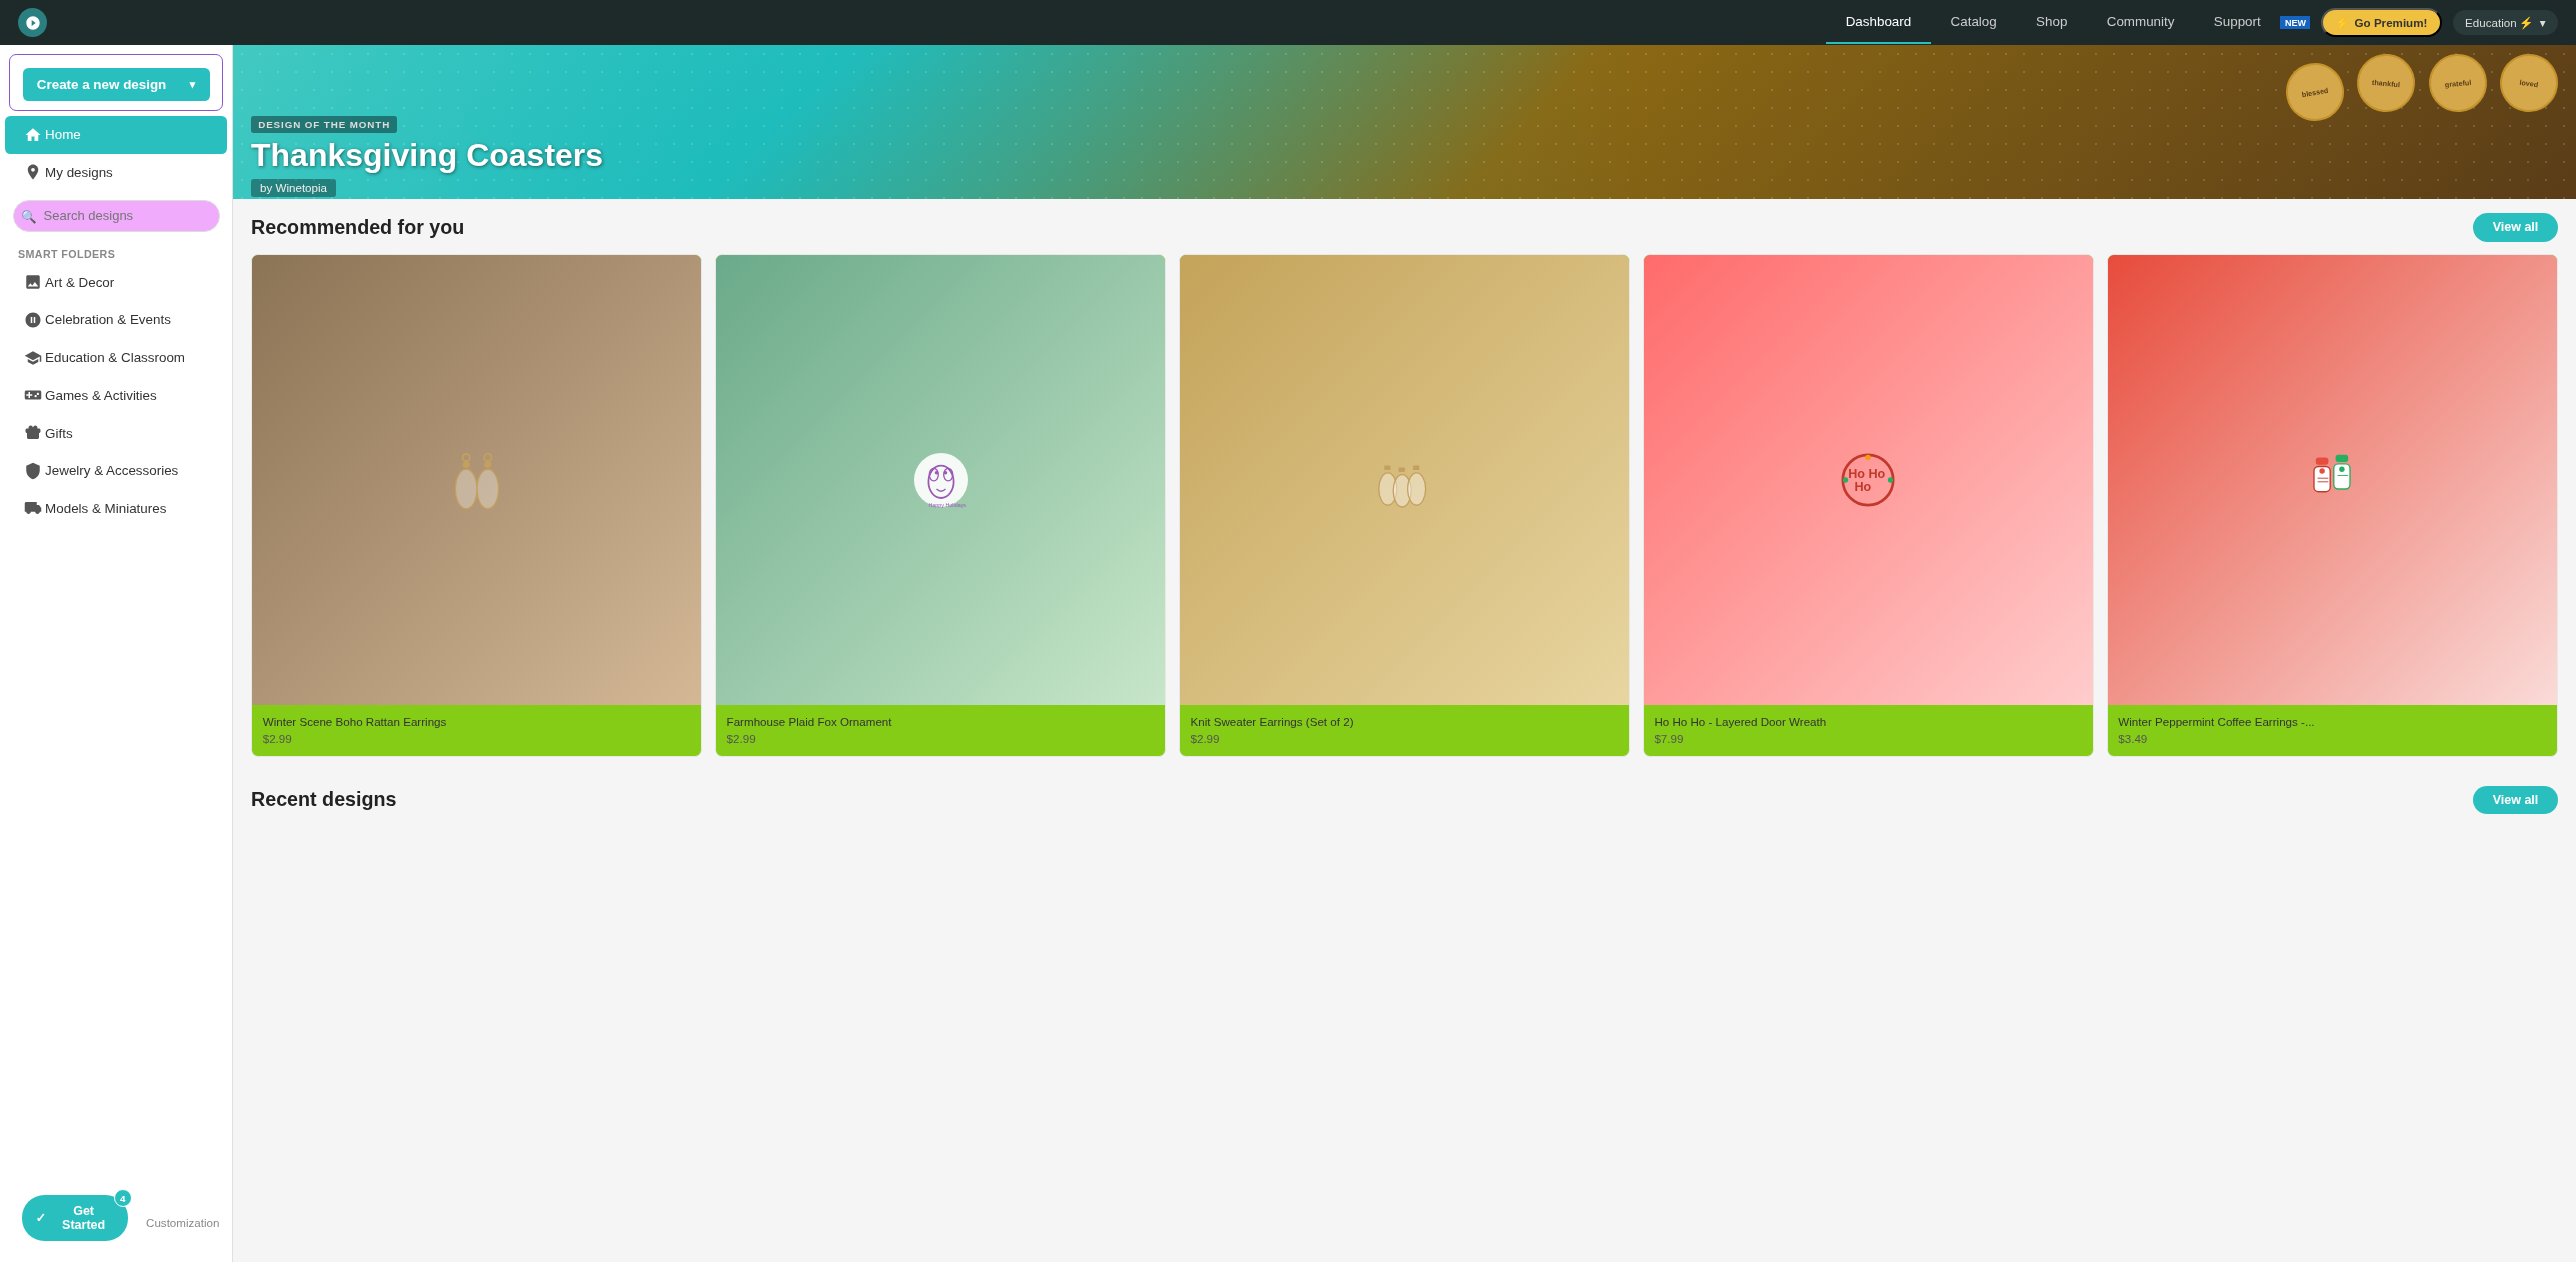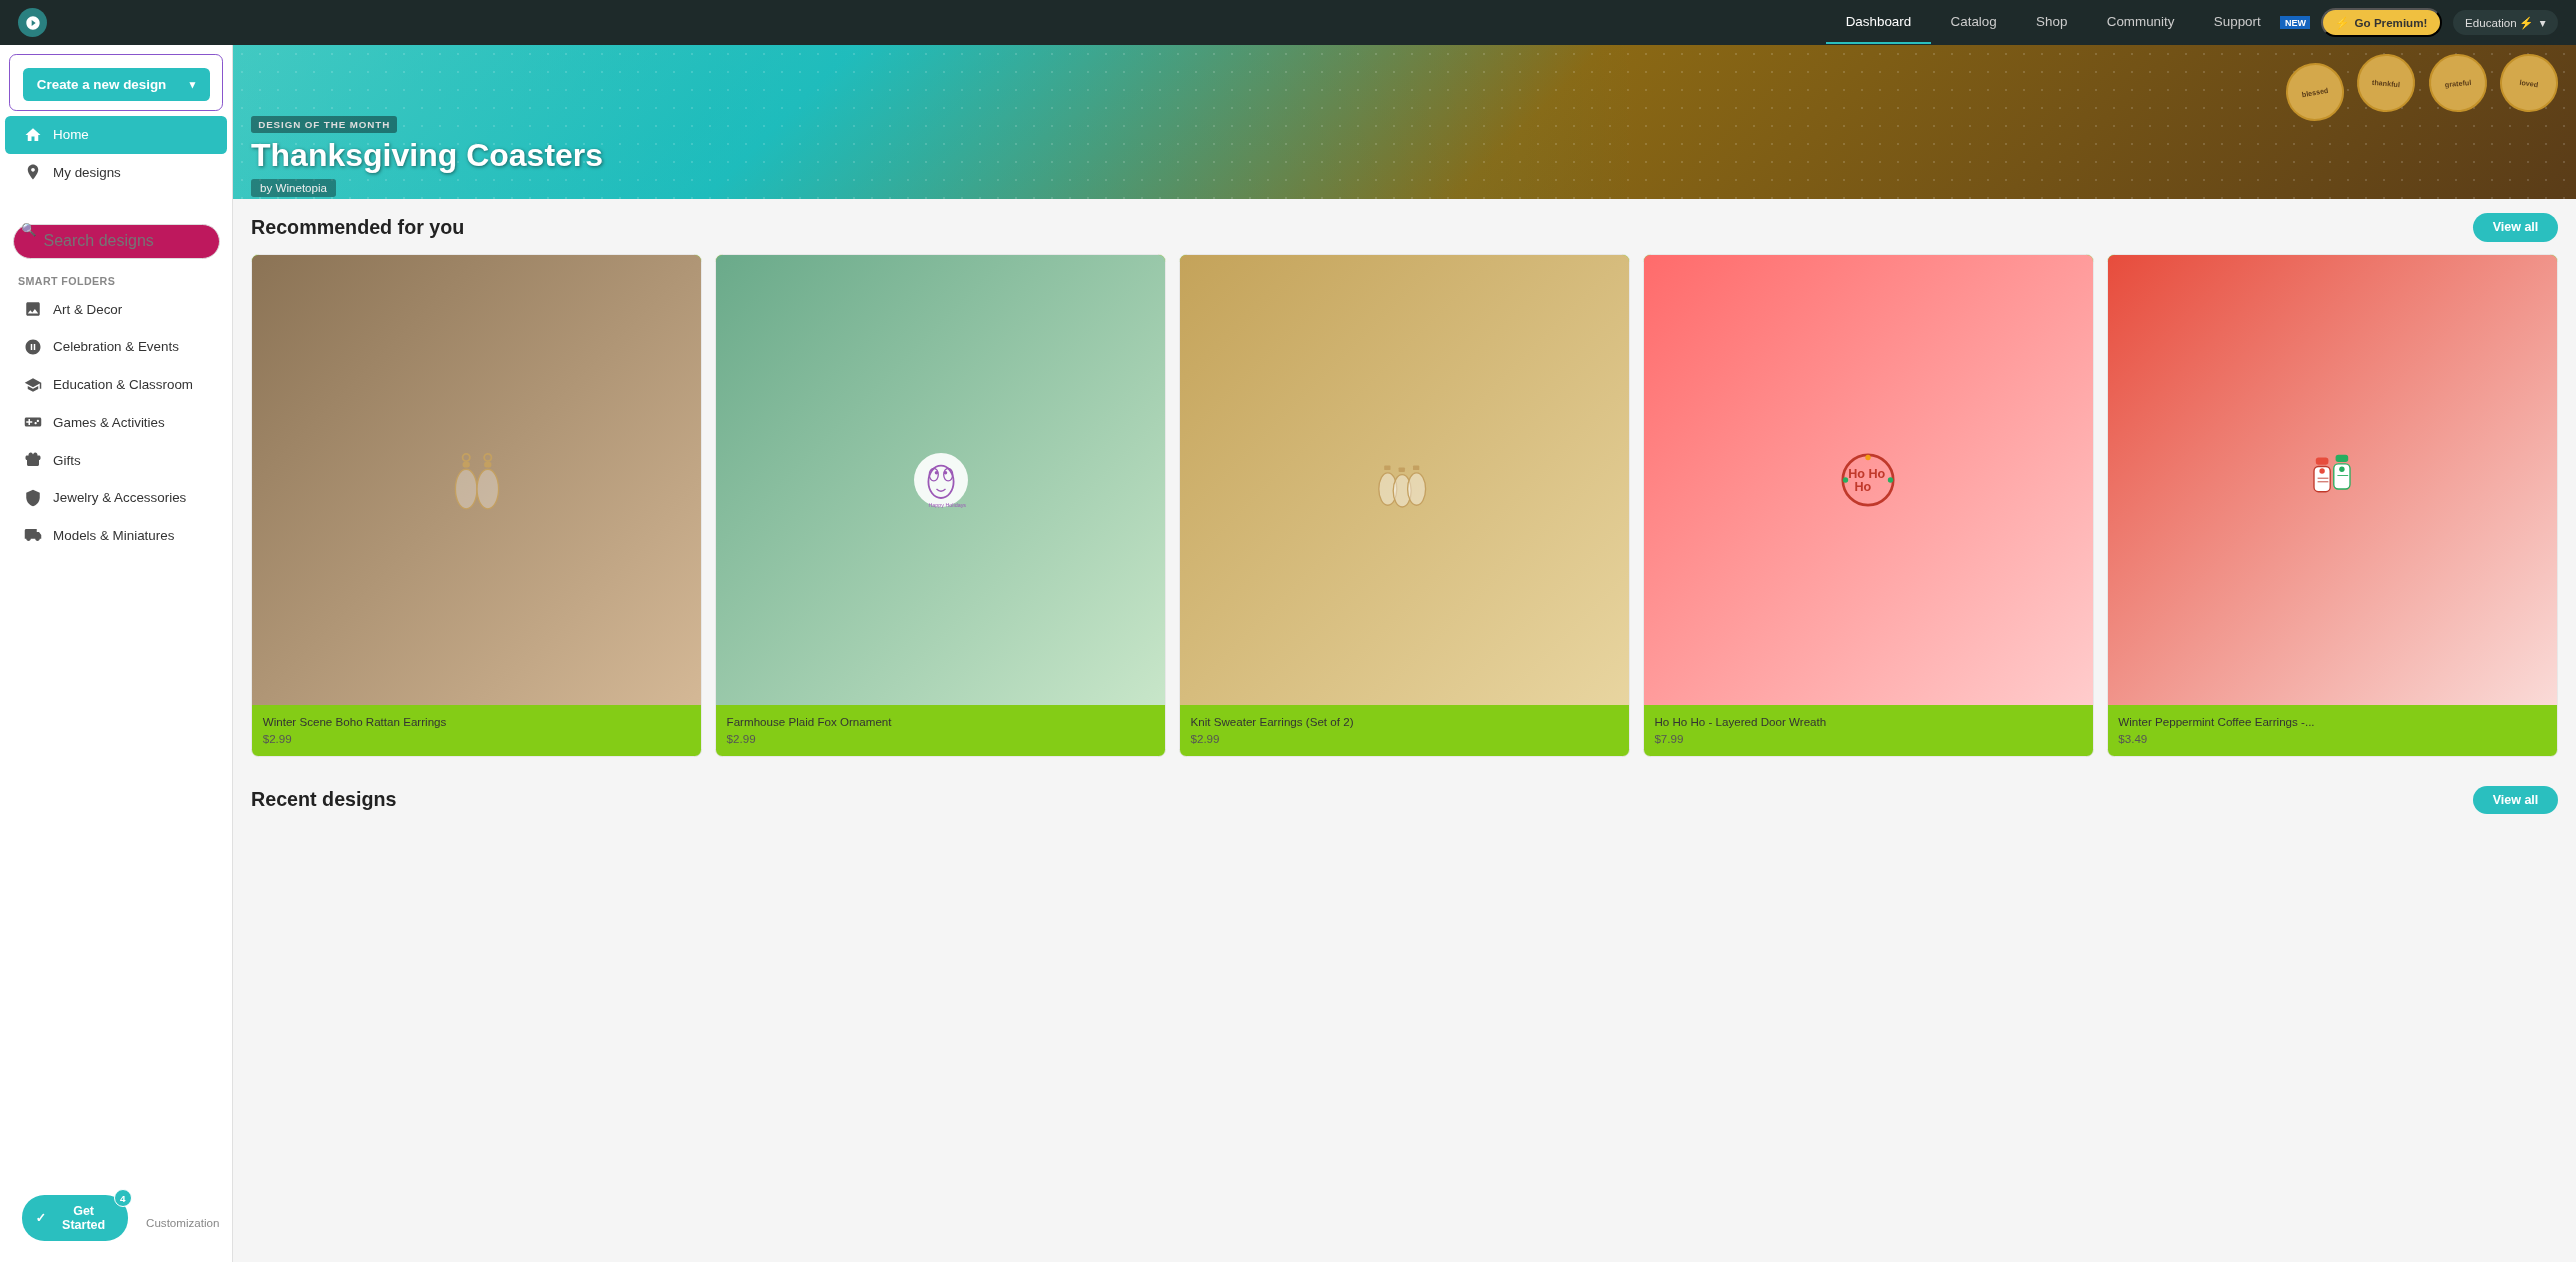--- a/index.html
+++ b/index.html
@@ -106,21 +106,21 @@
       display: flex;
       align-items: center;
       justify-content: space-between;
     }
     .create-btn .chevron { font-size: 10.7px; }
 
     .sidebar-nav { padding: 5.4px 0; }
     .sidebar-item {
       display: flex;
       align-items: center;
-      gap: 10px;
+      gap: 2px;
       padding: 9px 18px;
       font-size: 13.4px;
       color: #333;
       cursor: pointer;
       border-radius: 5.4px;
       margin: 0 5.4px;
     }
     .sidebar-item.active {
       background: #2abfbf;
       color: white;
@@ -128,24 +128,23 @@
     .sidebar-item .icon { width: 19.7px; height: 19.7px; flex-shrink: 0; display: flex; align-items: center; justify-content: center; }
 
     .search-wrapper {
       padding: 9px 12.5px;
     }
     .search-input {
       width: 100%;
       padding: 7.2px 10.7px 7.2px 30px;
       border: 0.9px solid #ddd;
       border-radius: 18px;
-      font-size: 16px;
-      background: #be185d;
+      font-size: 13px;
+      background: #f0abfc;
       outline: none;
-      margin-top: 24px;
     }
     .search-container {
       position: relative;
     }
     .search-icon-pos {
       position: absolute;
       left: 9px;
       top: 50%;
       transform: translateY(-50%);
       color: #aaa;

